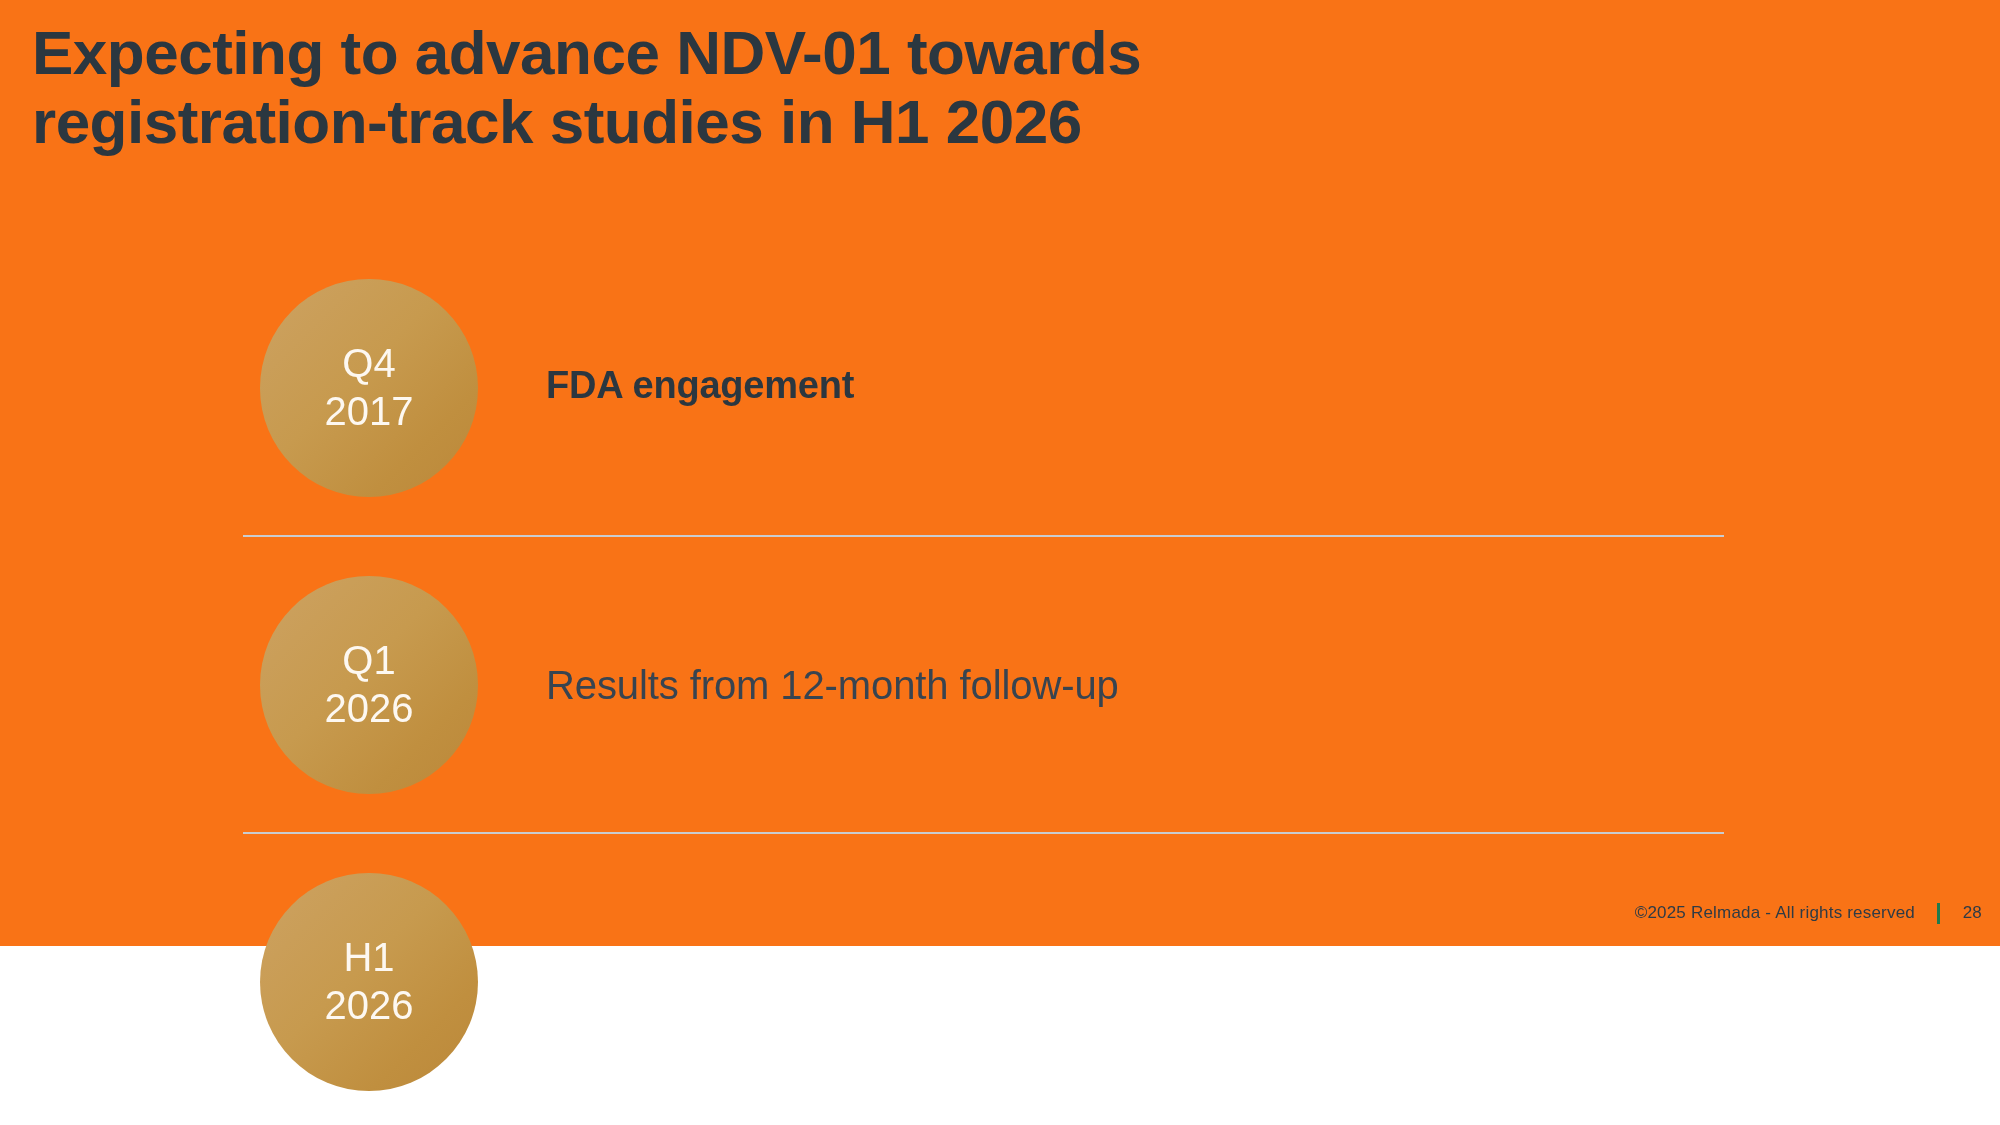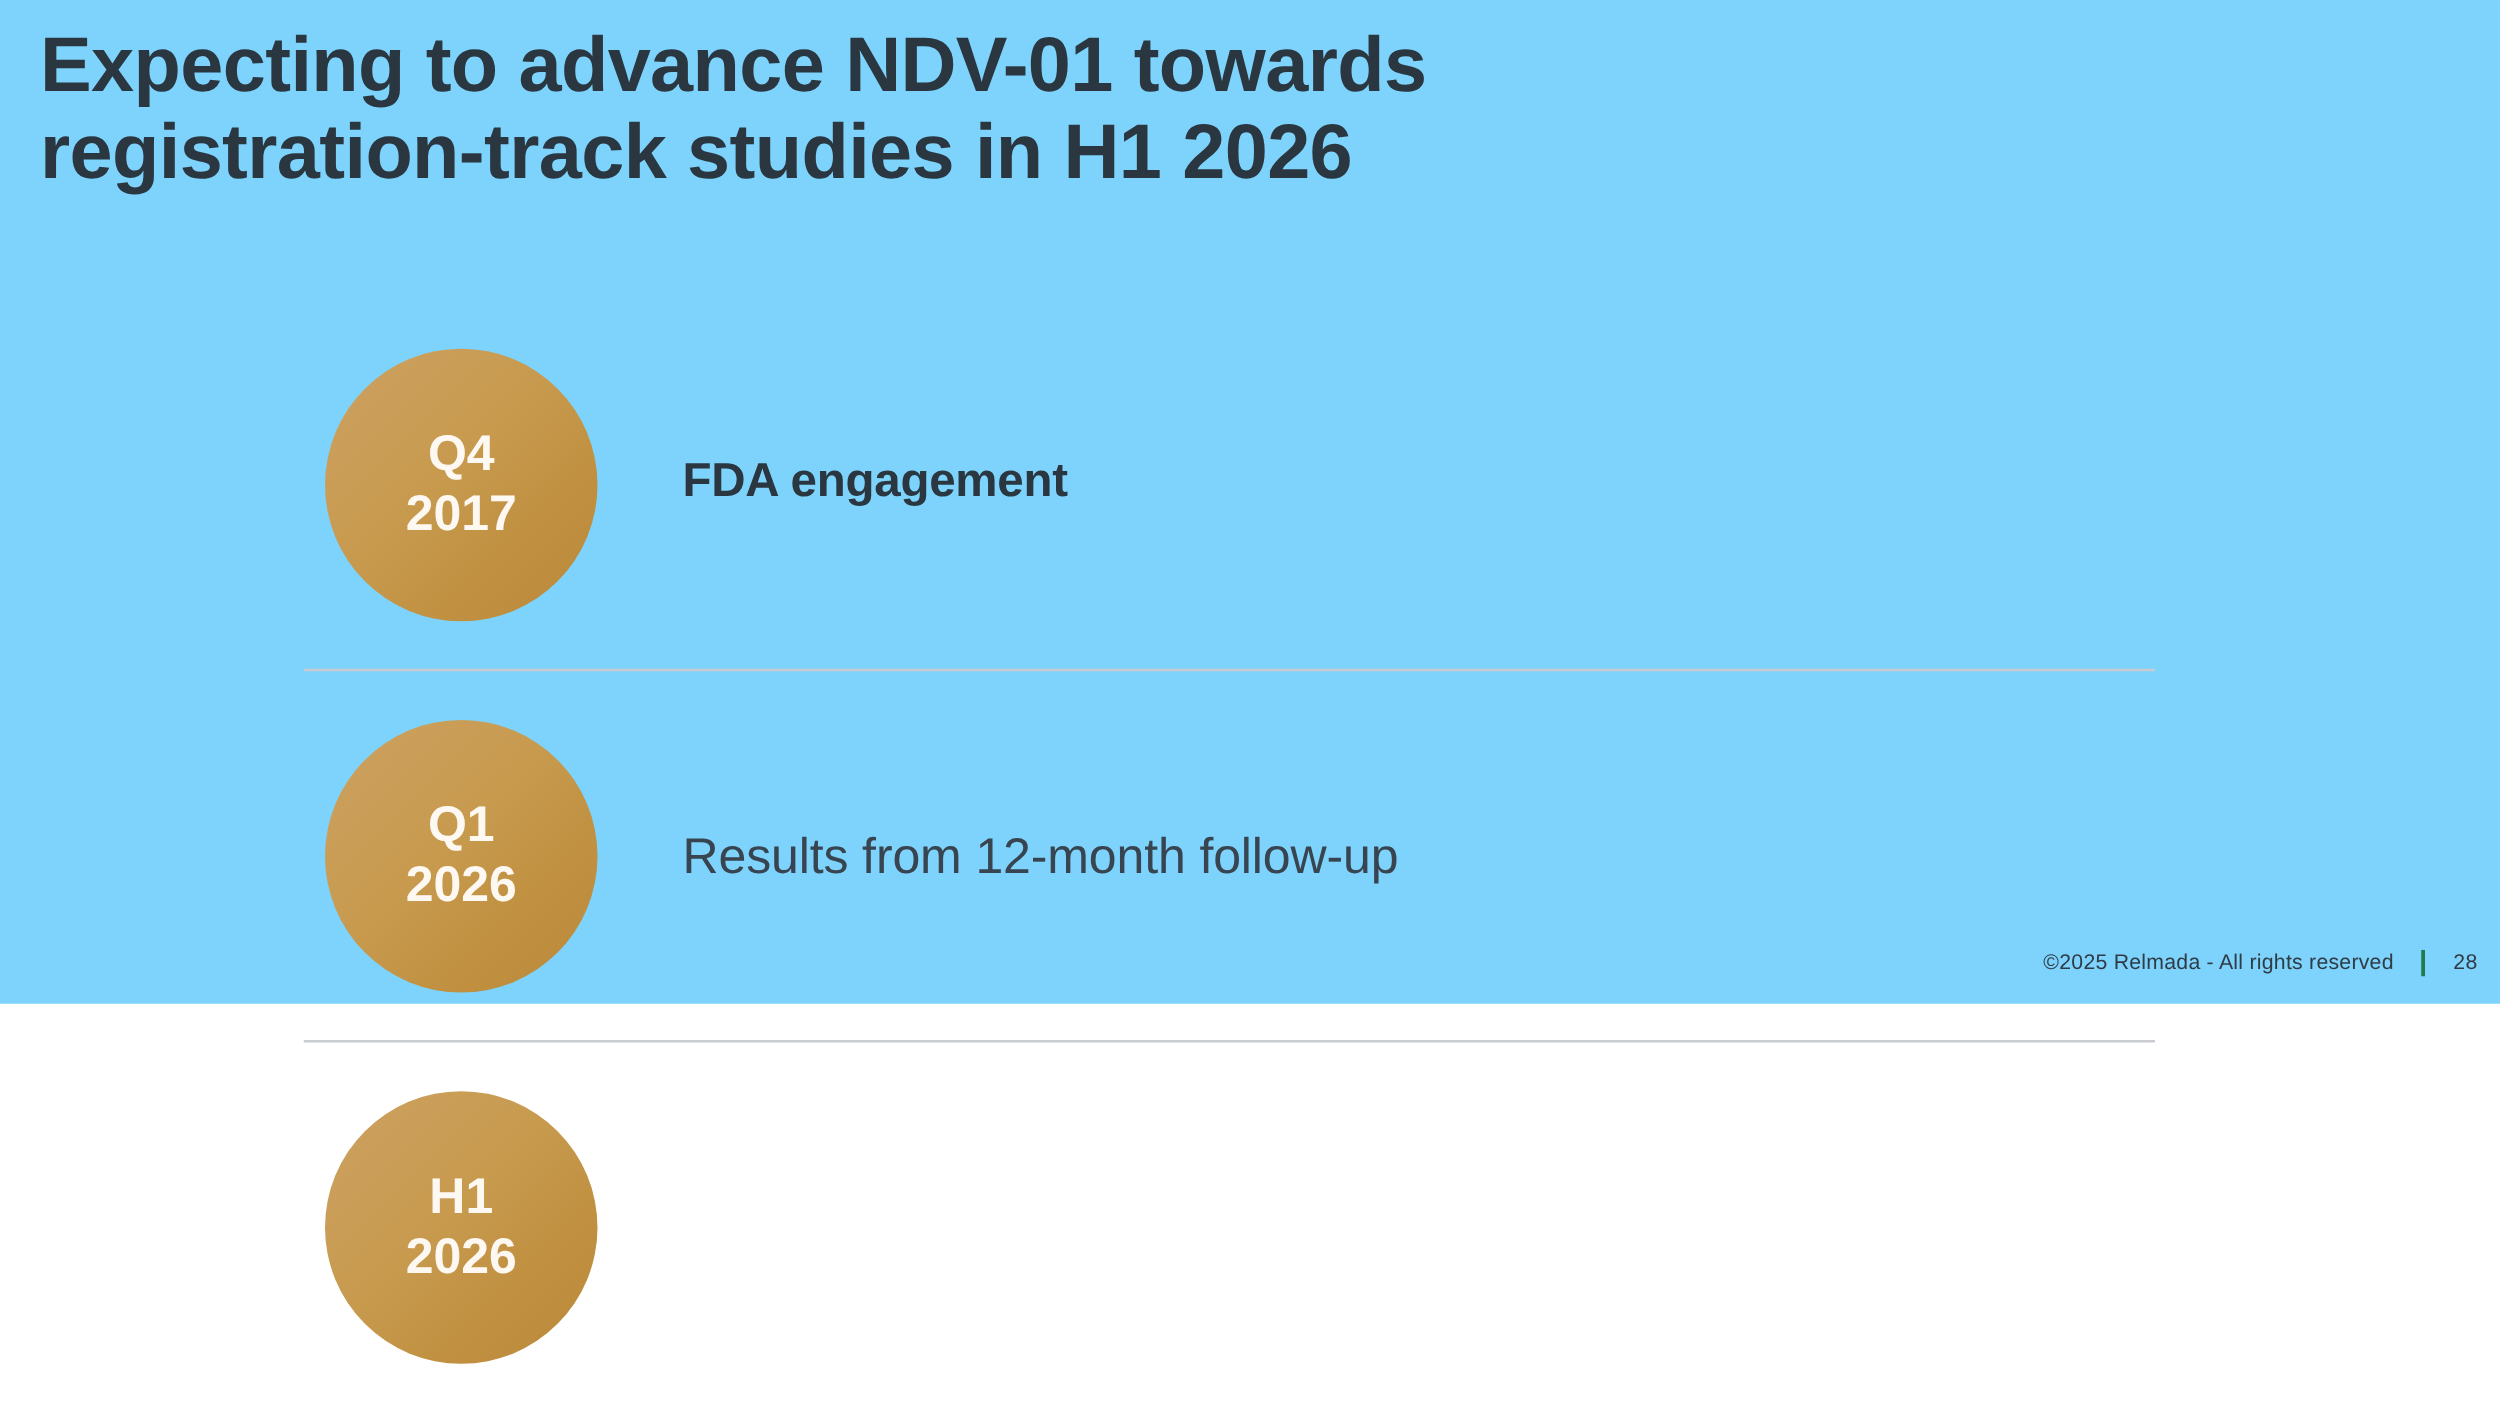--- a/index.html
+++ b/index.html
@@ -9,22 +9,22 @@
     width: 2000px;
     height: 1125px;
     background: #ffffff;
     font-family: "Liberation Sans", sans-serif;
     overflow: hidden;
   }
 
   .slide {
     position: relative;
     width: 2000px;
-    height: 803px;
-    background: #7dd3fc;
+    height: 946px;
+    background: #f97316;
   }
 
   
   .slide-title {
     position: absolute;
     left: 32px;
     top: 18px;
     width: 1700px;
     font-size: 62px;
     font-weight: bold;
@@ -53,21 +53,21 @@
     flex: 0 0 auto;
     width: 218px;
     height: 218px;
     border-radius: 50%;
     background: linear-gradient(135deg, #cda262 0%, #c79a4e 45%, #c08f3f 75%, #bb883a 100%);
     color: #fdf8f1;
     display: flex;
     flex-direction: column;
     align-items: center;
     justify-content: center;
-    font-weight: bold;
+    font-weight: normal;
     font-size: 40px;
     line-height: 1.18;
     text-align: center;
     margin-left: 17px;
   }
 
   .badge-period { display: block; }
   .badge-year   { display: block; }
 
   .row-text {

